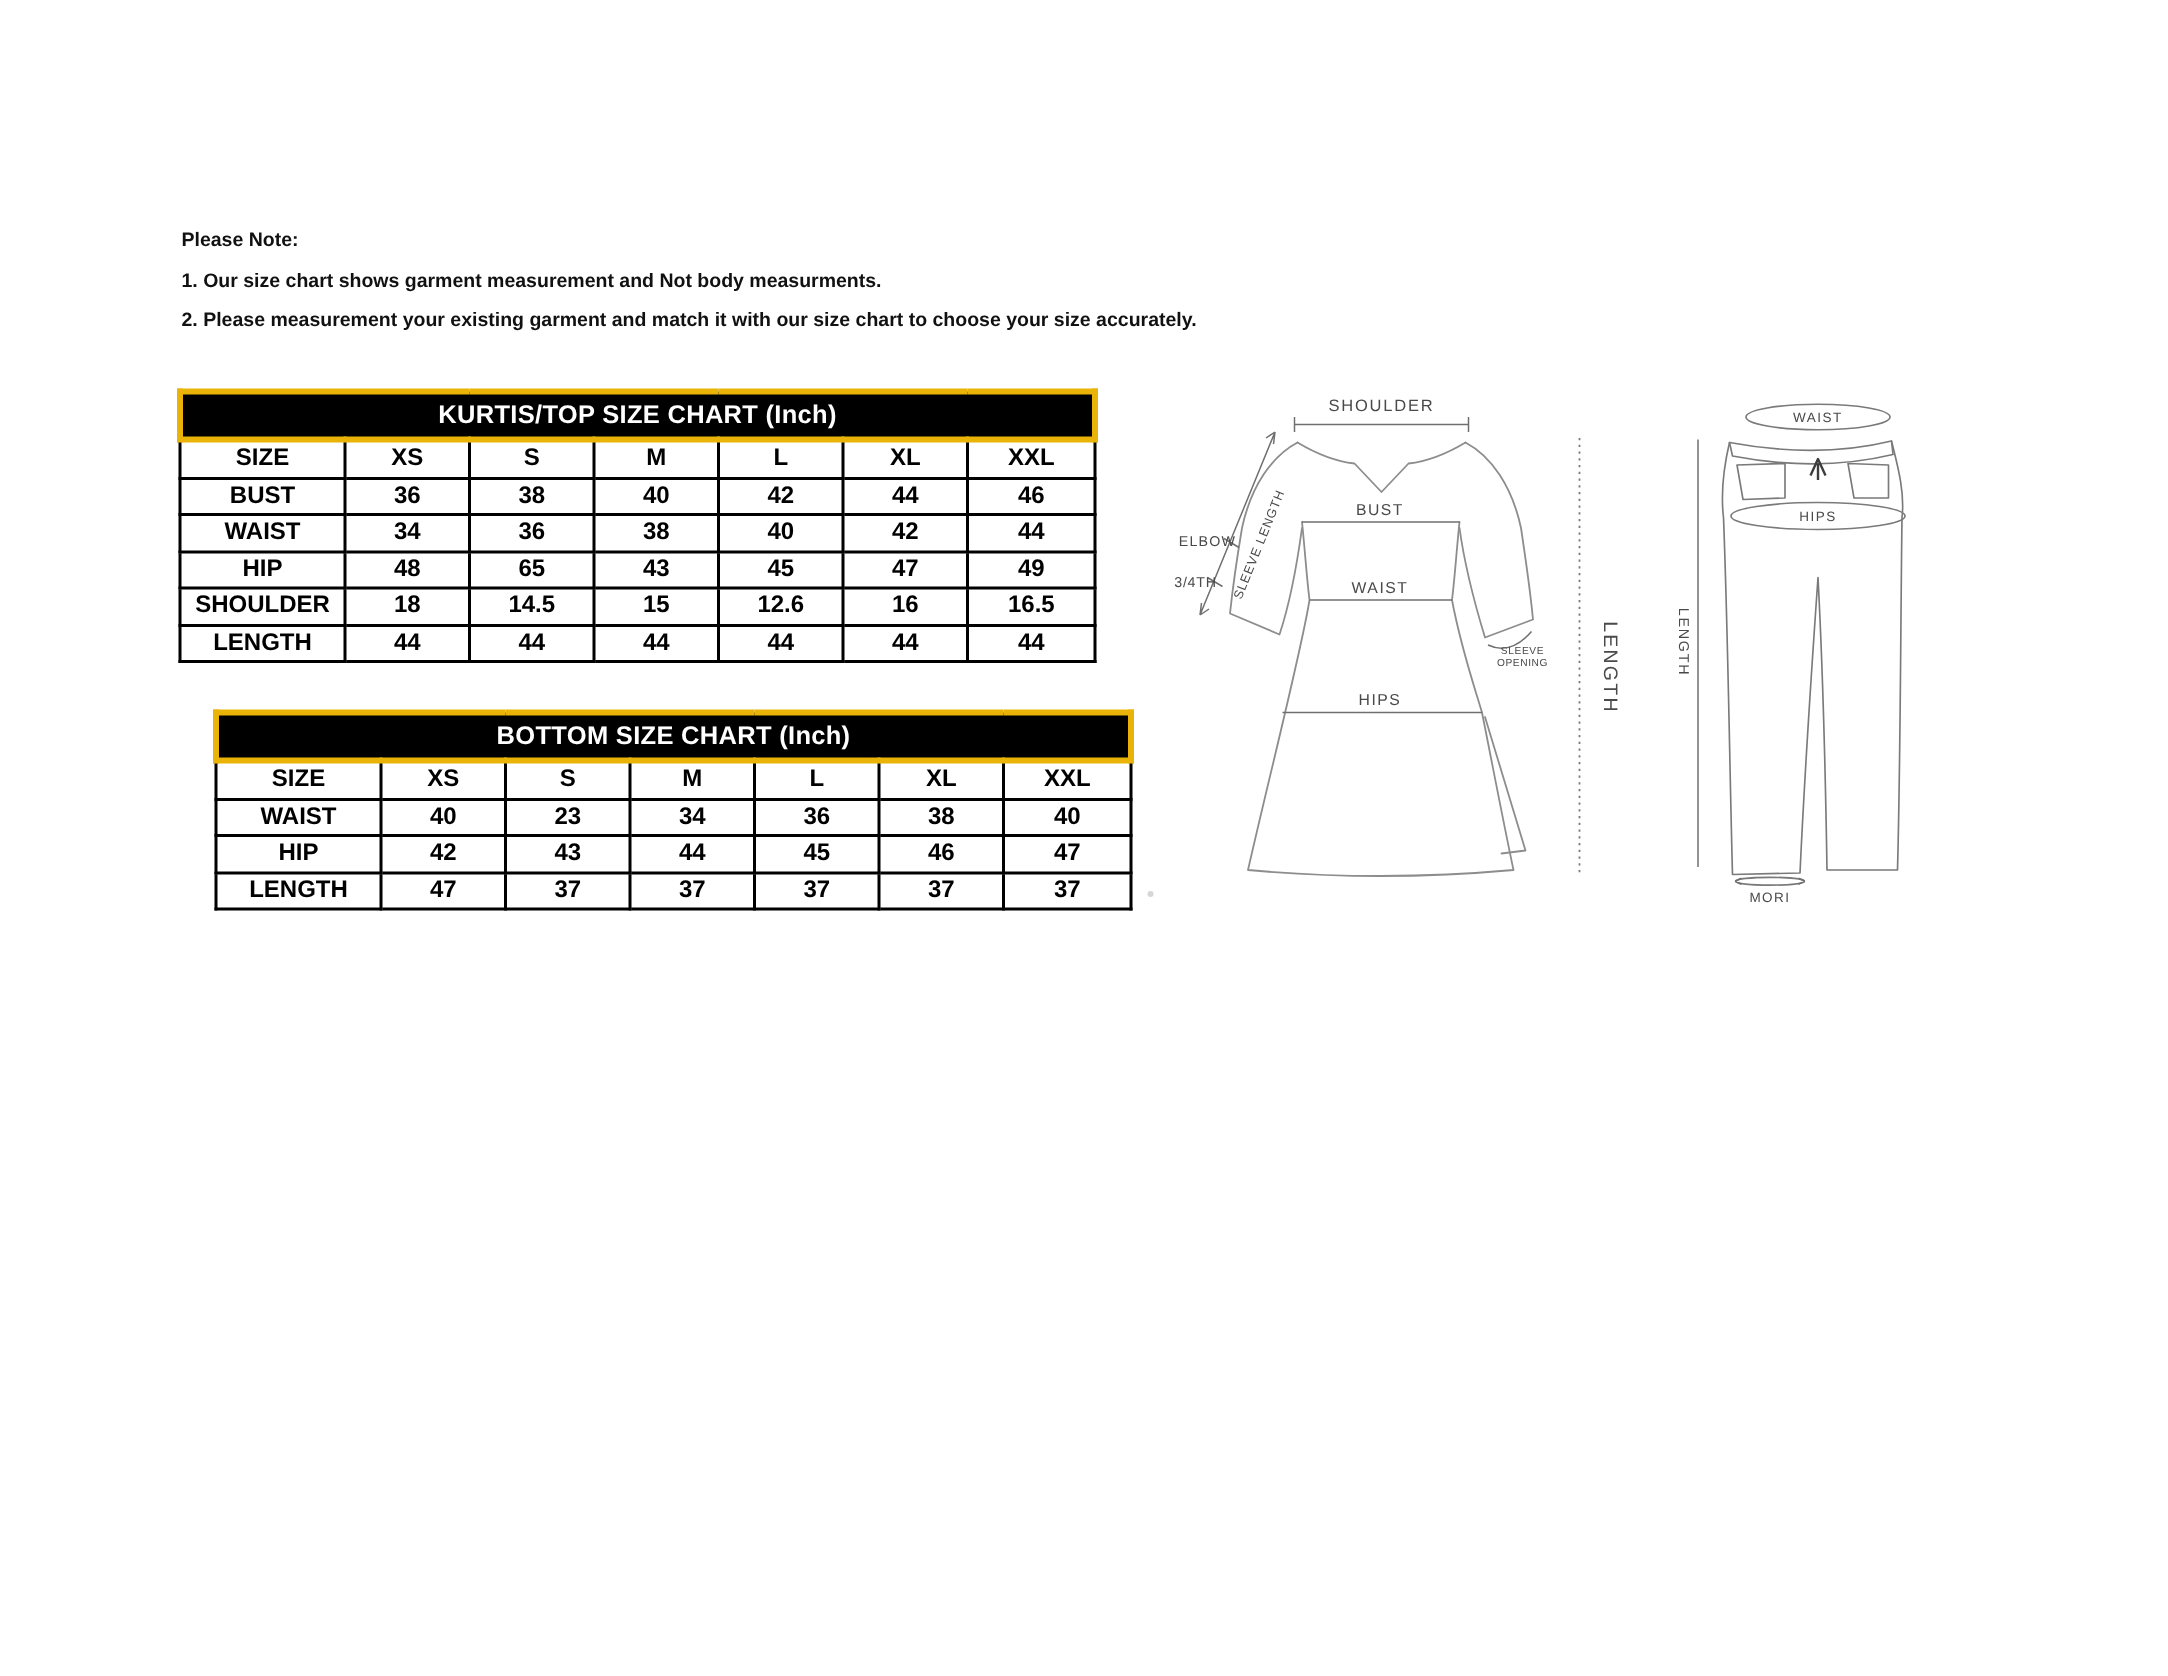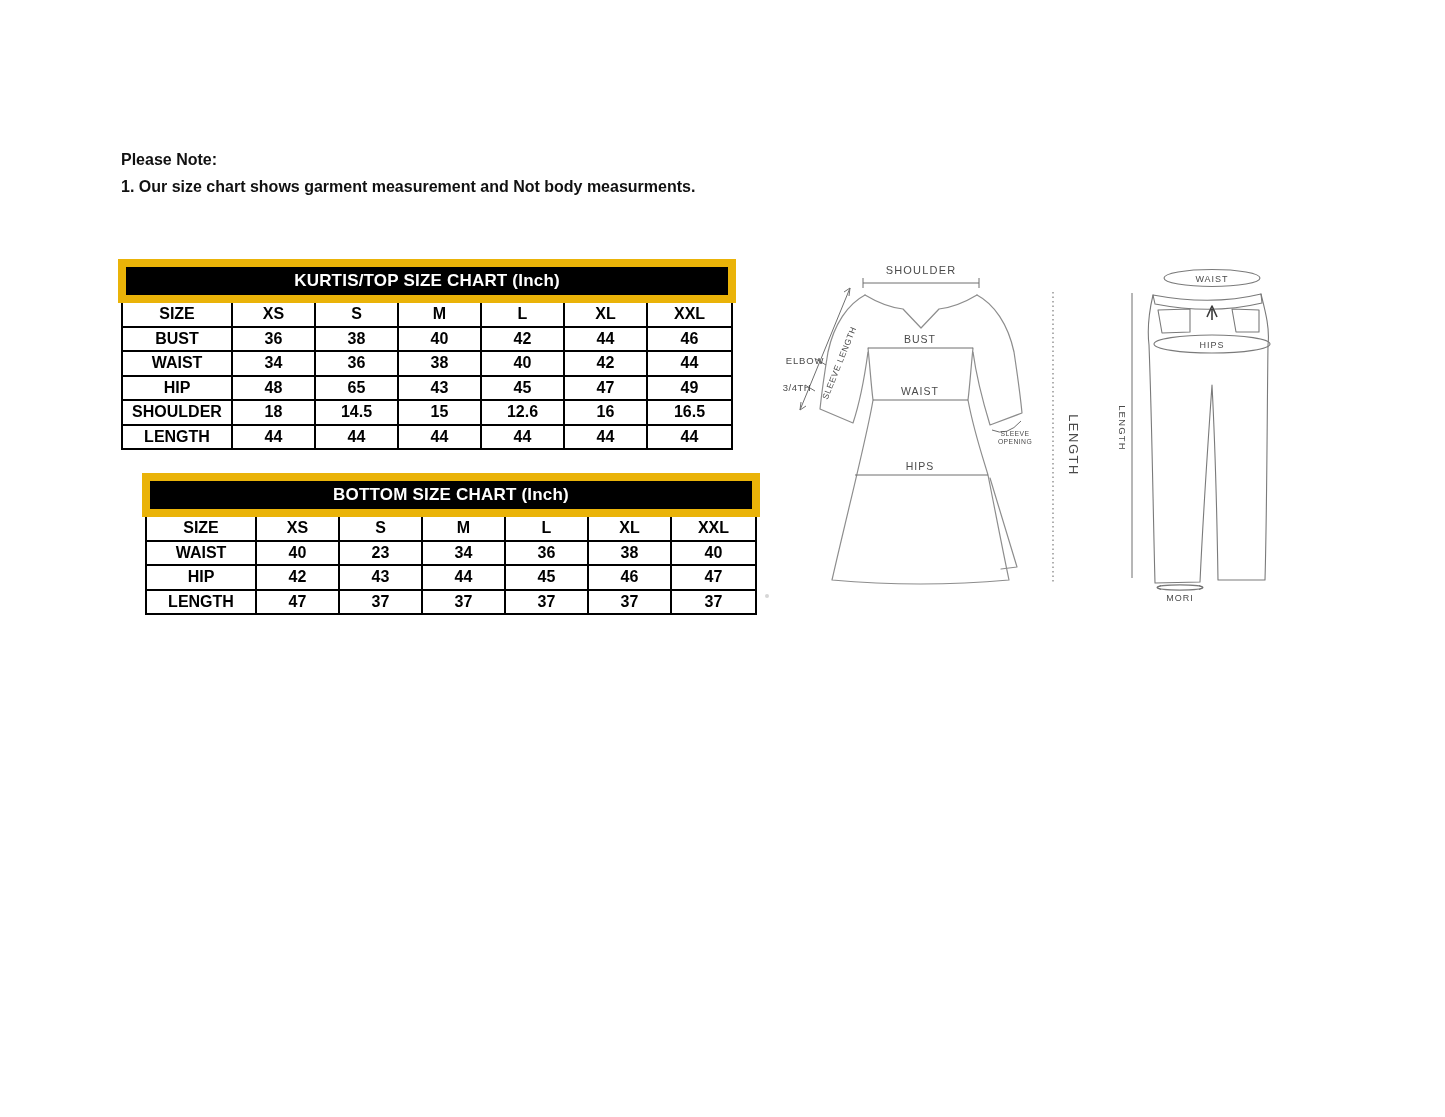--- a/index.html
+++ b/index.html
@@ -3,33 +3,33 @@
 <meta charset="utf-8">
 <style>
   html,body{margin:0;padding:0;background:#ffffff;}
   #canvas{
     position:relative;width:1445px;height:1117px;background:#ffffff;overflow:hidden;
     font-family:"Liberation Sans",sans-serif;
   }
   
   .note{
     position:absolute;left:121px;top:147px;
-    font-size:16px;font-weight:bold;color:#111;line-height:26.5px;white-space:nowrap;
+    font-size:13px;font-weight:bold;color:#111;line-height:26.5px;white-space:nowrap;
   }
   
   .size-table{
     position:absolute;left:118px;width:610px;
     border-collapse:collapse;table-layout:fixed;
     font-size:16px;font-weight:bold;color:#000;
   }
   .size-table.top{top:259px;}
   .size-table.bottom{top:473px;margin-left:24px;}
   .size-table th.title{
     background:#000;color:#fff;height:26px;font-size:17px;
-    text-align:center;letter-spacing:.2px;border:8px solid #eab308;
+    text-align:center;letter-spacing:.2px;border:4px solid #eab308;
   }
   .size-table td{
     border:2px solid #000;height:22.5px;text-align:center;padding:0;
     background:#fff;
   }
   
   .diagram{position:absolute;}
   .diagram text{
     font-family:"Liberation Sans",sans-serif;fill:#4a4a4a;
   }
@@ -39,20 +39,21 @@
   .stray{position:absolute;left:765px;top:594px;width:4px;height:4px;border-radius:50%;background:#d6d6d6;}
 </style>
 </head>
 <body>
 
 <div id="canvas">
 
   <div class="note">
     <div>Please Note:</div>
     <div>1. Our size chart shows garment measurement and Not body measurments.</div>
+    <div>2. Please measurement your existing garment and match it with our size chart to choose your size accurately.</div>
   </div>
 
   <table class="size-table top">
     <colgroup>
       <col style="width:110px">
         <col style="width:83px">
         <col style="width:83px">
         <col style="width:83px">
       <col style="width:83px">
         <col style="width:83px">

